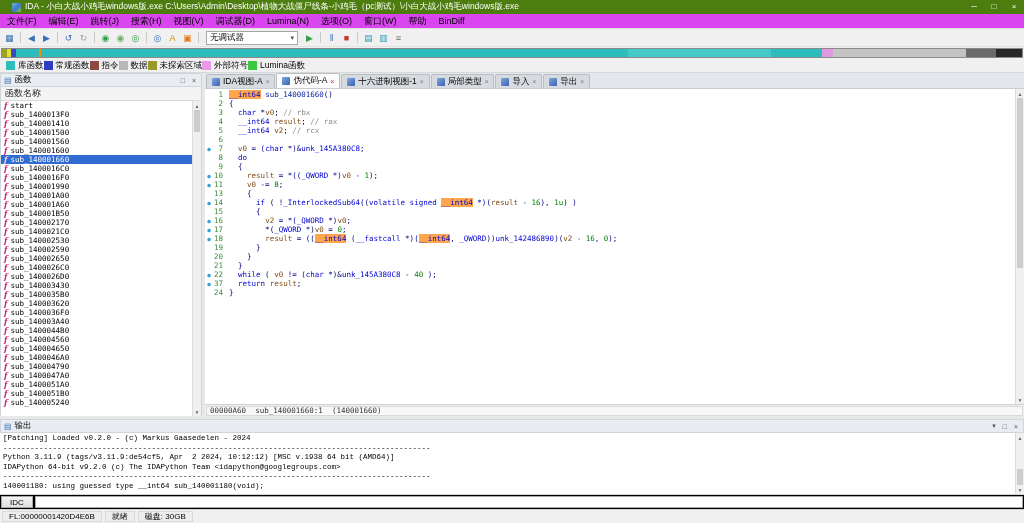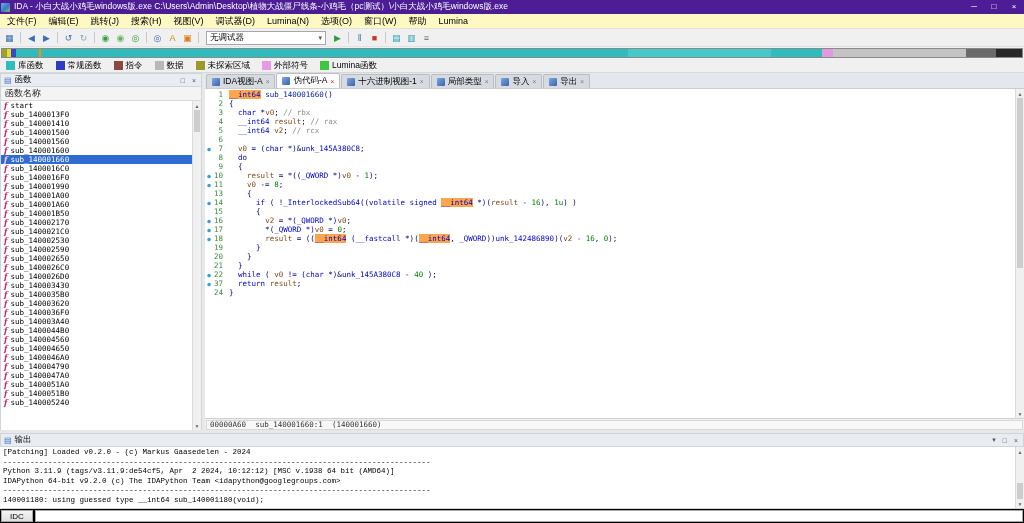--- a/index.html
+++ b/index.html
@@ -1,39 +1,39 @@
 <!DOCTYPE html>
 <html style="--selection-blue: #2f6bd0; --highlight-orange: #ffa64d; --keyword-blue: #0000d2; --symbol-navy: #000080; --variable-brown: #804a14; --number-green: #008000; --comment-gray: #8c8c8c; --funcname-navy: #001a9e; --dummy-blue: #0000d2; --linenum-green: #3c8c3c; --dot-blue: #38a0d8;"><head>
 <meta charset="utf-8">
 <style>
   *{box-sizing:border-box;}
   html,body{margin:0;padding:0;width:1024px;height:523px;overflow:hidden;}
   body{font-family:"Liberation Sans",sans-serif;font-size:9px;color:#000;background:#f0f0f0;}
   #app{display:flex;flex-direction:column;width:1024px;height:523px;}
 
-  .titlebar{height:14px;flex:0 0 auto;background:#4c1d95;color:#fff;display:flex;align-items:center;padding-left:1px;}
+  .titlebar{height:14px;flex:0 0 auto;background:#4d7c0f;color:#fff;display:flex;align-items:center;padding-left:12px;}
   .app-icon{width:9px;height:9px;margin-right:4px;border-radius:1px;background:linear-gradient(135deg,#69b4e0 0%,#3c78c8 55%,#8cc83c 100%);flex:0 0 auto;}
   .title-text{flex:1;font-size:8.5px;white-space:nowrap;overflow:hidden;}
   .win-btn{width:20px;text-align:center;font-size:8px;line-height:14px;cursor:default;}
 
-  .menubar{height:15px;flex:0 0 auto;display:flex;align-items:center;background:#fef9c3;border-bottom:1px solid #e2e2e2;padding-left:1px;}
+  .menubar{height:15px;flex:0 0 auto;display:flex;align-items:center;background:#d946ef;border-bottom:1px solid #e2e2e2;padding-left:1px;}
   .menu-item{padding:0 6px;line-height:15px;white-space:nowrap;}
 
   .toolbar{height:18px;flex:0 0 auto;display:flex;align-items:center;background:#f0f0f0;border-bottom:1px solid #e2e2e2;padding-left:2px;}
   .tb-group{display:flex;align-items:center;}
   .tb-icon{width:15px;height:14px;display:inline-flex;align-items:center;justify-content:center;font-size:9px;}
   .tb-sep{width:1px;height:11px;background:#c8c8c8;margin:0 3px;display:inline-block;}
-  .combo{width:120px;height:14px;border:1px solid #a6a6a6;background:#fff;display:inline-flex;align-items:center;justify-content:space-between;padding:0 3px;margin:0 4px;font-size:8.5px;}
+  .combo{width:92px;height:14px;border:1px solid #a6a6a6;background:#fff;display:inline-flex;align-items:center;justify-content:space-between;padding:0 3px;margin:0 4px;font-size:8.5px;}
   .combo-arrow{font-size:7px;color:#555;}
 
   .navband{height:10px;flex:0 0 auto;margin:1px 1px;border:1px solid #8a8a8a;display:flex;position:relative;background:#ddd;}
   .nav-seg{height:100%;display:inline-block;}
   .nav-marker{position:absolute;top:0;bottom:0;width:2px;background:#ff9000;}
 
-  .legend{height:14px;flex:0 0 auto;display:flex;align-items:center;background:#f0f0f0;border-bottom:1px solid #d8d8d8;padding-left:6px;gap:12px;font-size:8.5px;text-align:right;}
+  .legend{height:14px;flex:0 0 auto;display:flex;align-items:center;background:#f0f0f0;border-bottom:1px solid #d8d8d8;padding-left:6px;font-size:8.5px;text-align:right;}
   .legend-item{display:inline-flex;align-items:center;gap:3px;}
   .legend-swatch{width:9px;height:9px;display:inline-block;}
 
   .workspace{flex:1;min-height:0;display:flex;background:#e8e8e8;}
   .left-panel{width:205px;flex:0 0 auto;display:flex;flex-direction:column;border-right:3px solid #e8e8e8;background:#fff;min-height:0;}
   .panel-title{height:14px;flex:0 0 auto;background:#e9edf2;border:1px solid #cdd5dd;display:flex;align-items:center;padding:0 3px;gap:3px;font-size:8.5px;}
   .pt-icon{color:#3b6fb5;font-size:8px;}
   .pt-title{flex:1;}
   .pt-btn{color:#556;font-size:7px;padding:0 2px;}
   .col-header{height:14px;flex:0 0 auto;background:#f4f4f4;border-bottom:1px solid #d9d9d9;border-left:1px solid #cdd5dd;border-right:1px solid #cdd5dd;display:flex;align-items:center;padding-left:4px;color:#222;}
@@ -108,21 +108,21 @@
       <span class="menu-item">文件(F)</span>
       <span class="menu-item">编辑(E)</span>
       <span class="menu-item">跳转(J)</span>
       <span class="menu-item">搜索(H)</span>
       <span class="menu-item">视图(V)</span>
       <span class="menu-item">调试器(D)</span>
       <span class="menu-item">Lumina(N)</span>
       <span class="menu-item">选项(O)</span>
       <span class="menu-item">窗口(W)</span>
       <span class="menu-item">帮助</span>
-      <span class="menu-item">Lumina</span>
+      <span class="menu-item">BinDiff</span>
     </div>
 
   <div class="toolbar">
     <span class="tb-group">
         <span class="tb-icon" style="color: rgb(59, 111, 181);">▦</span>
         <span class="tb-sep"></span>
         <span class="tb-icon" style="color: rgb(59, 111, 181);">◀</span>
         <span class="tb-icon" style="color: rgb(59, 111, 181);">▶</span>
         <span class="tb-sep"></span>
         <span class="tb-icon" style="color: rgb(59, 111, 181);">↺</span>
@@ -445,14 +445,19 @@
     </div>
   </div>
 
   <div class="cmdline">
     <span class="idc-btn">
       <span>IDC</span>
     </span>
     <input class="cmd-input" value="" style="">
   </div>
 
+  <div class="statusbar">
+      <span class="sb-seg">FL:00000001420D4E6B</span>
+      <span class="sb-seg">就绪</span>
+      <span class="sb-seg">磁盘: 30GB</span>
+    </div>
 
 </div>
 
 </body></html>

